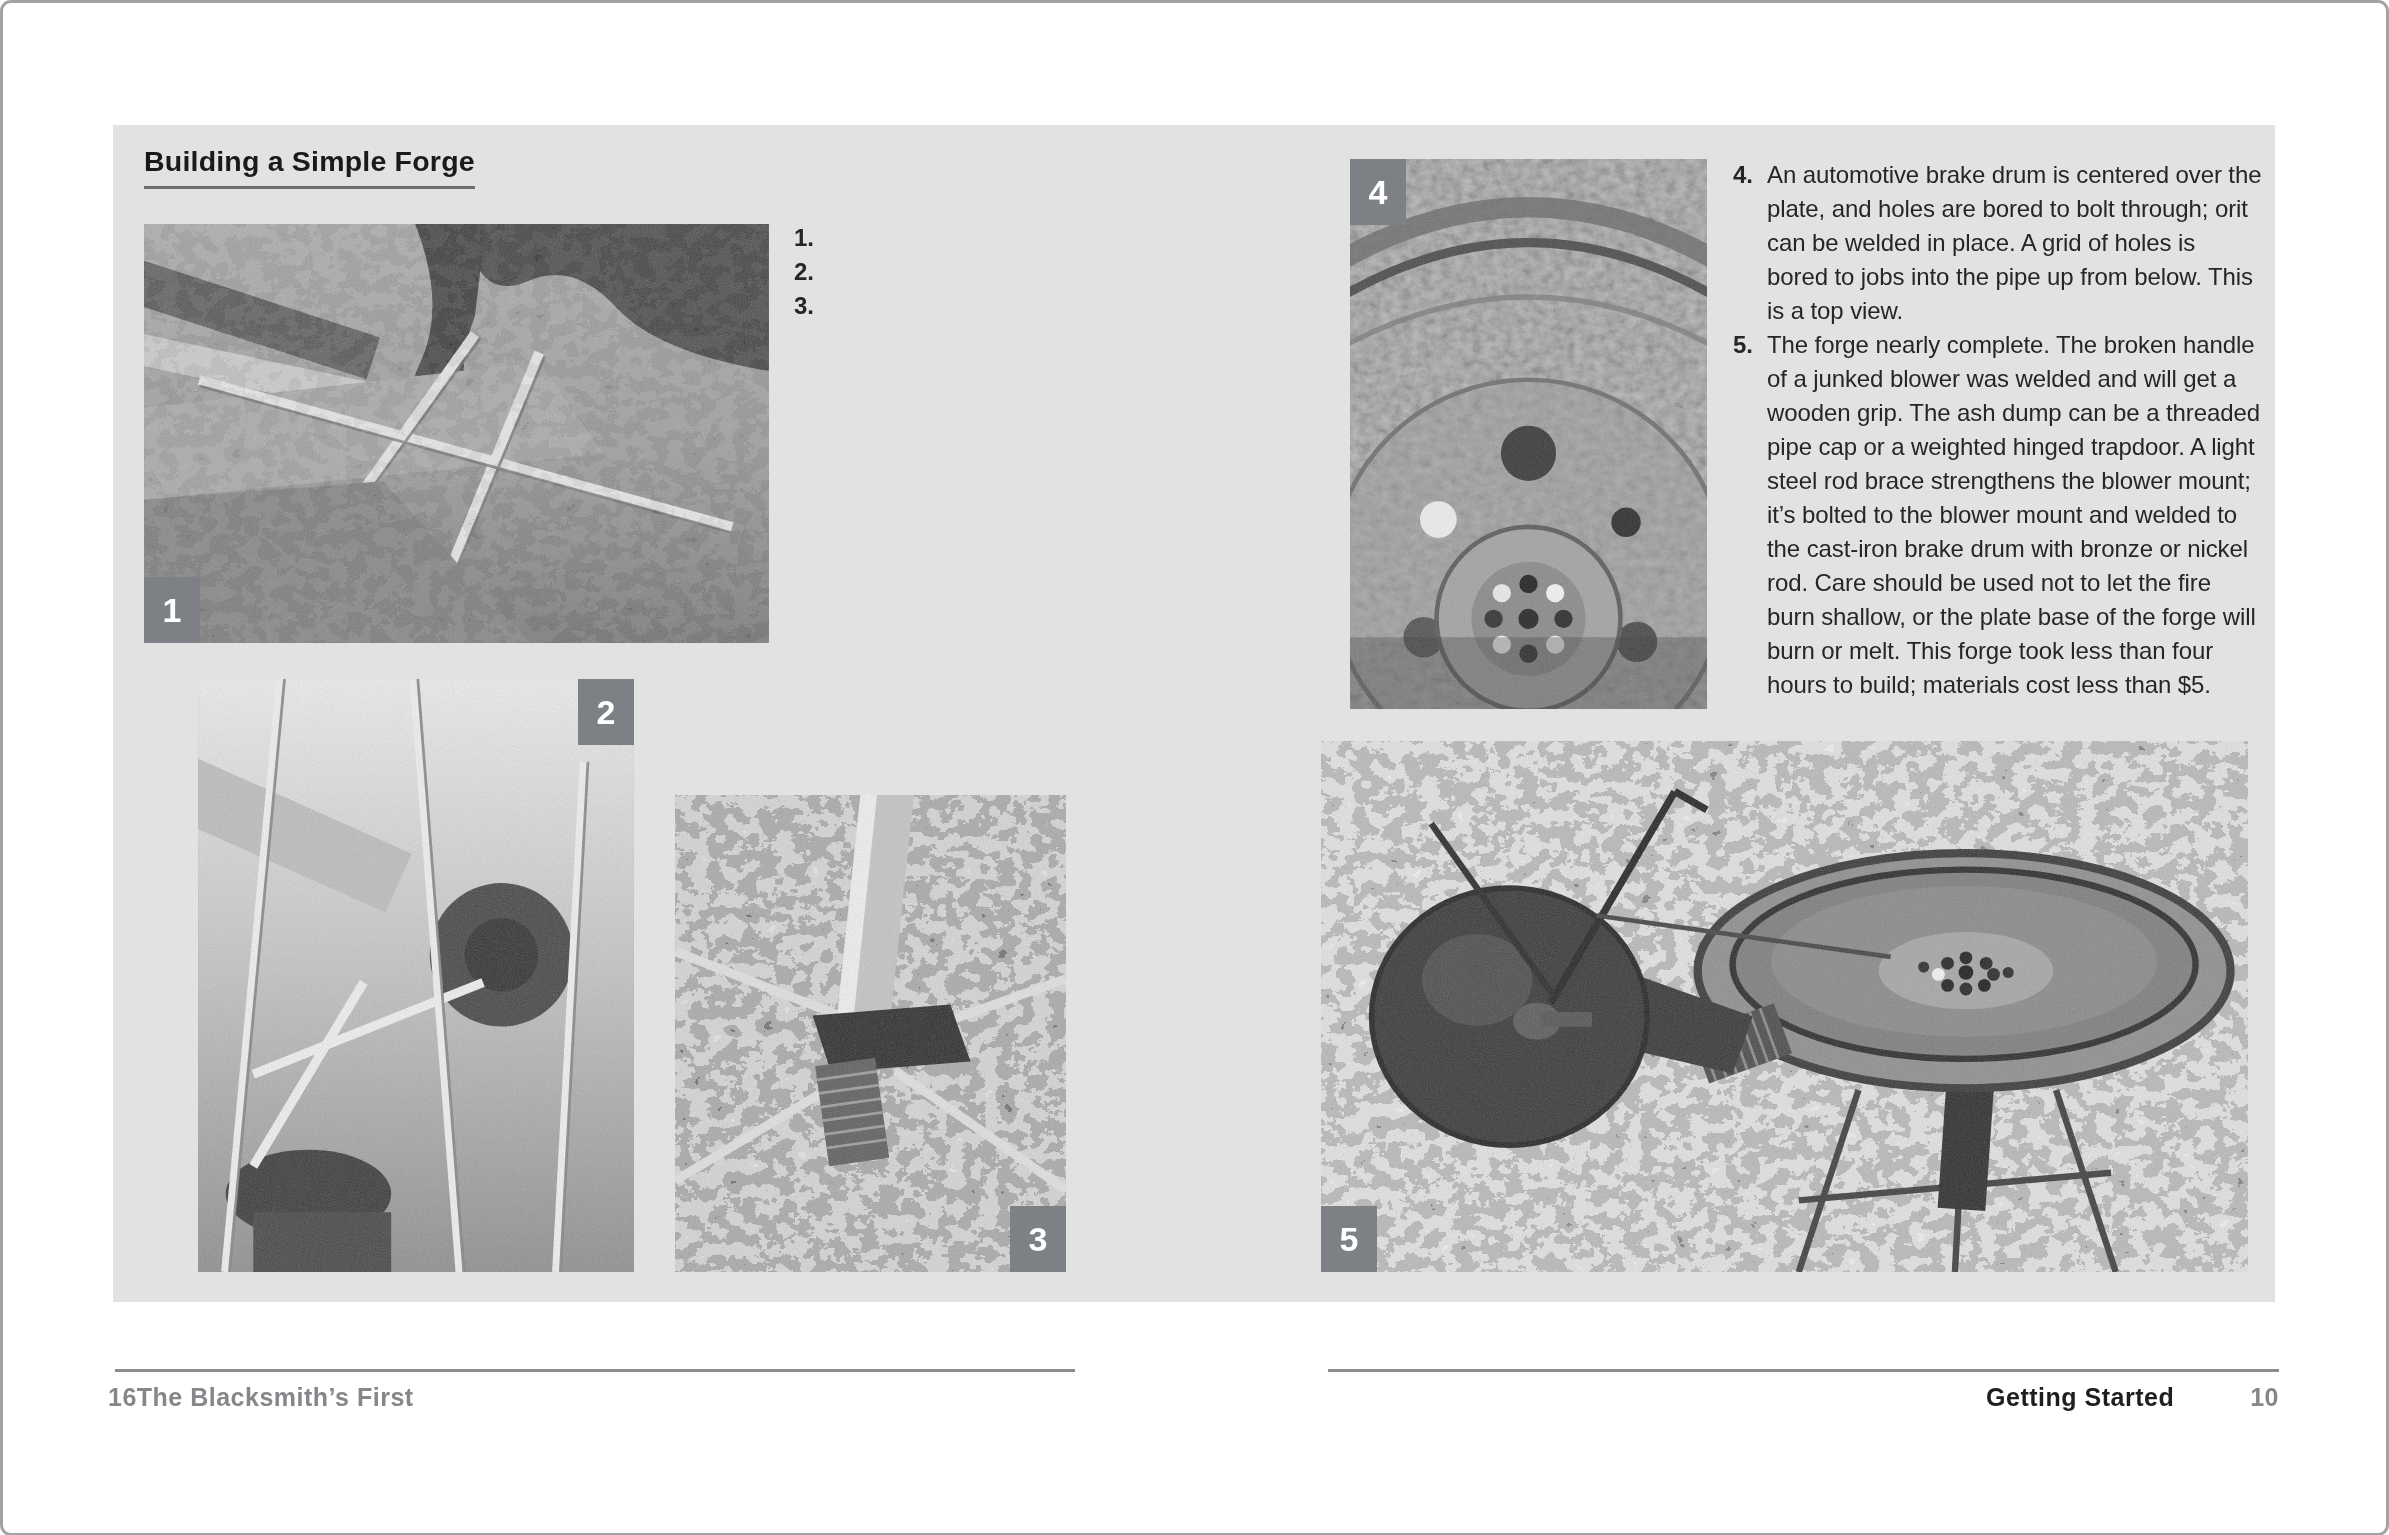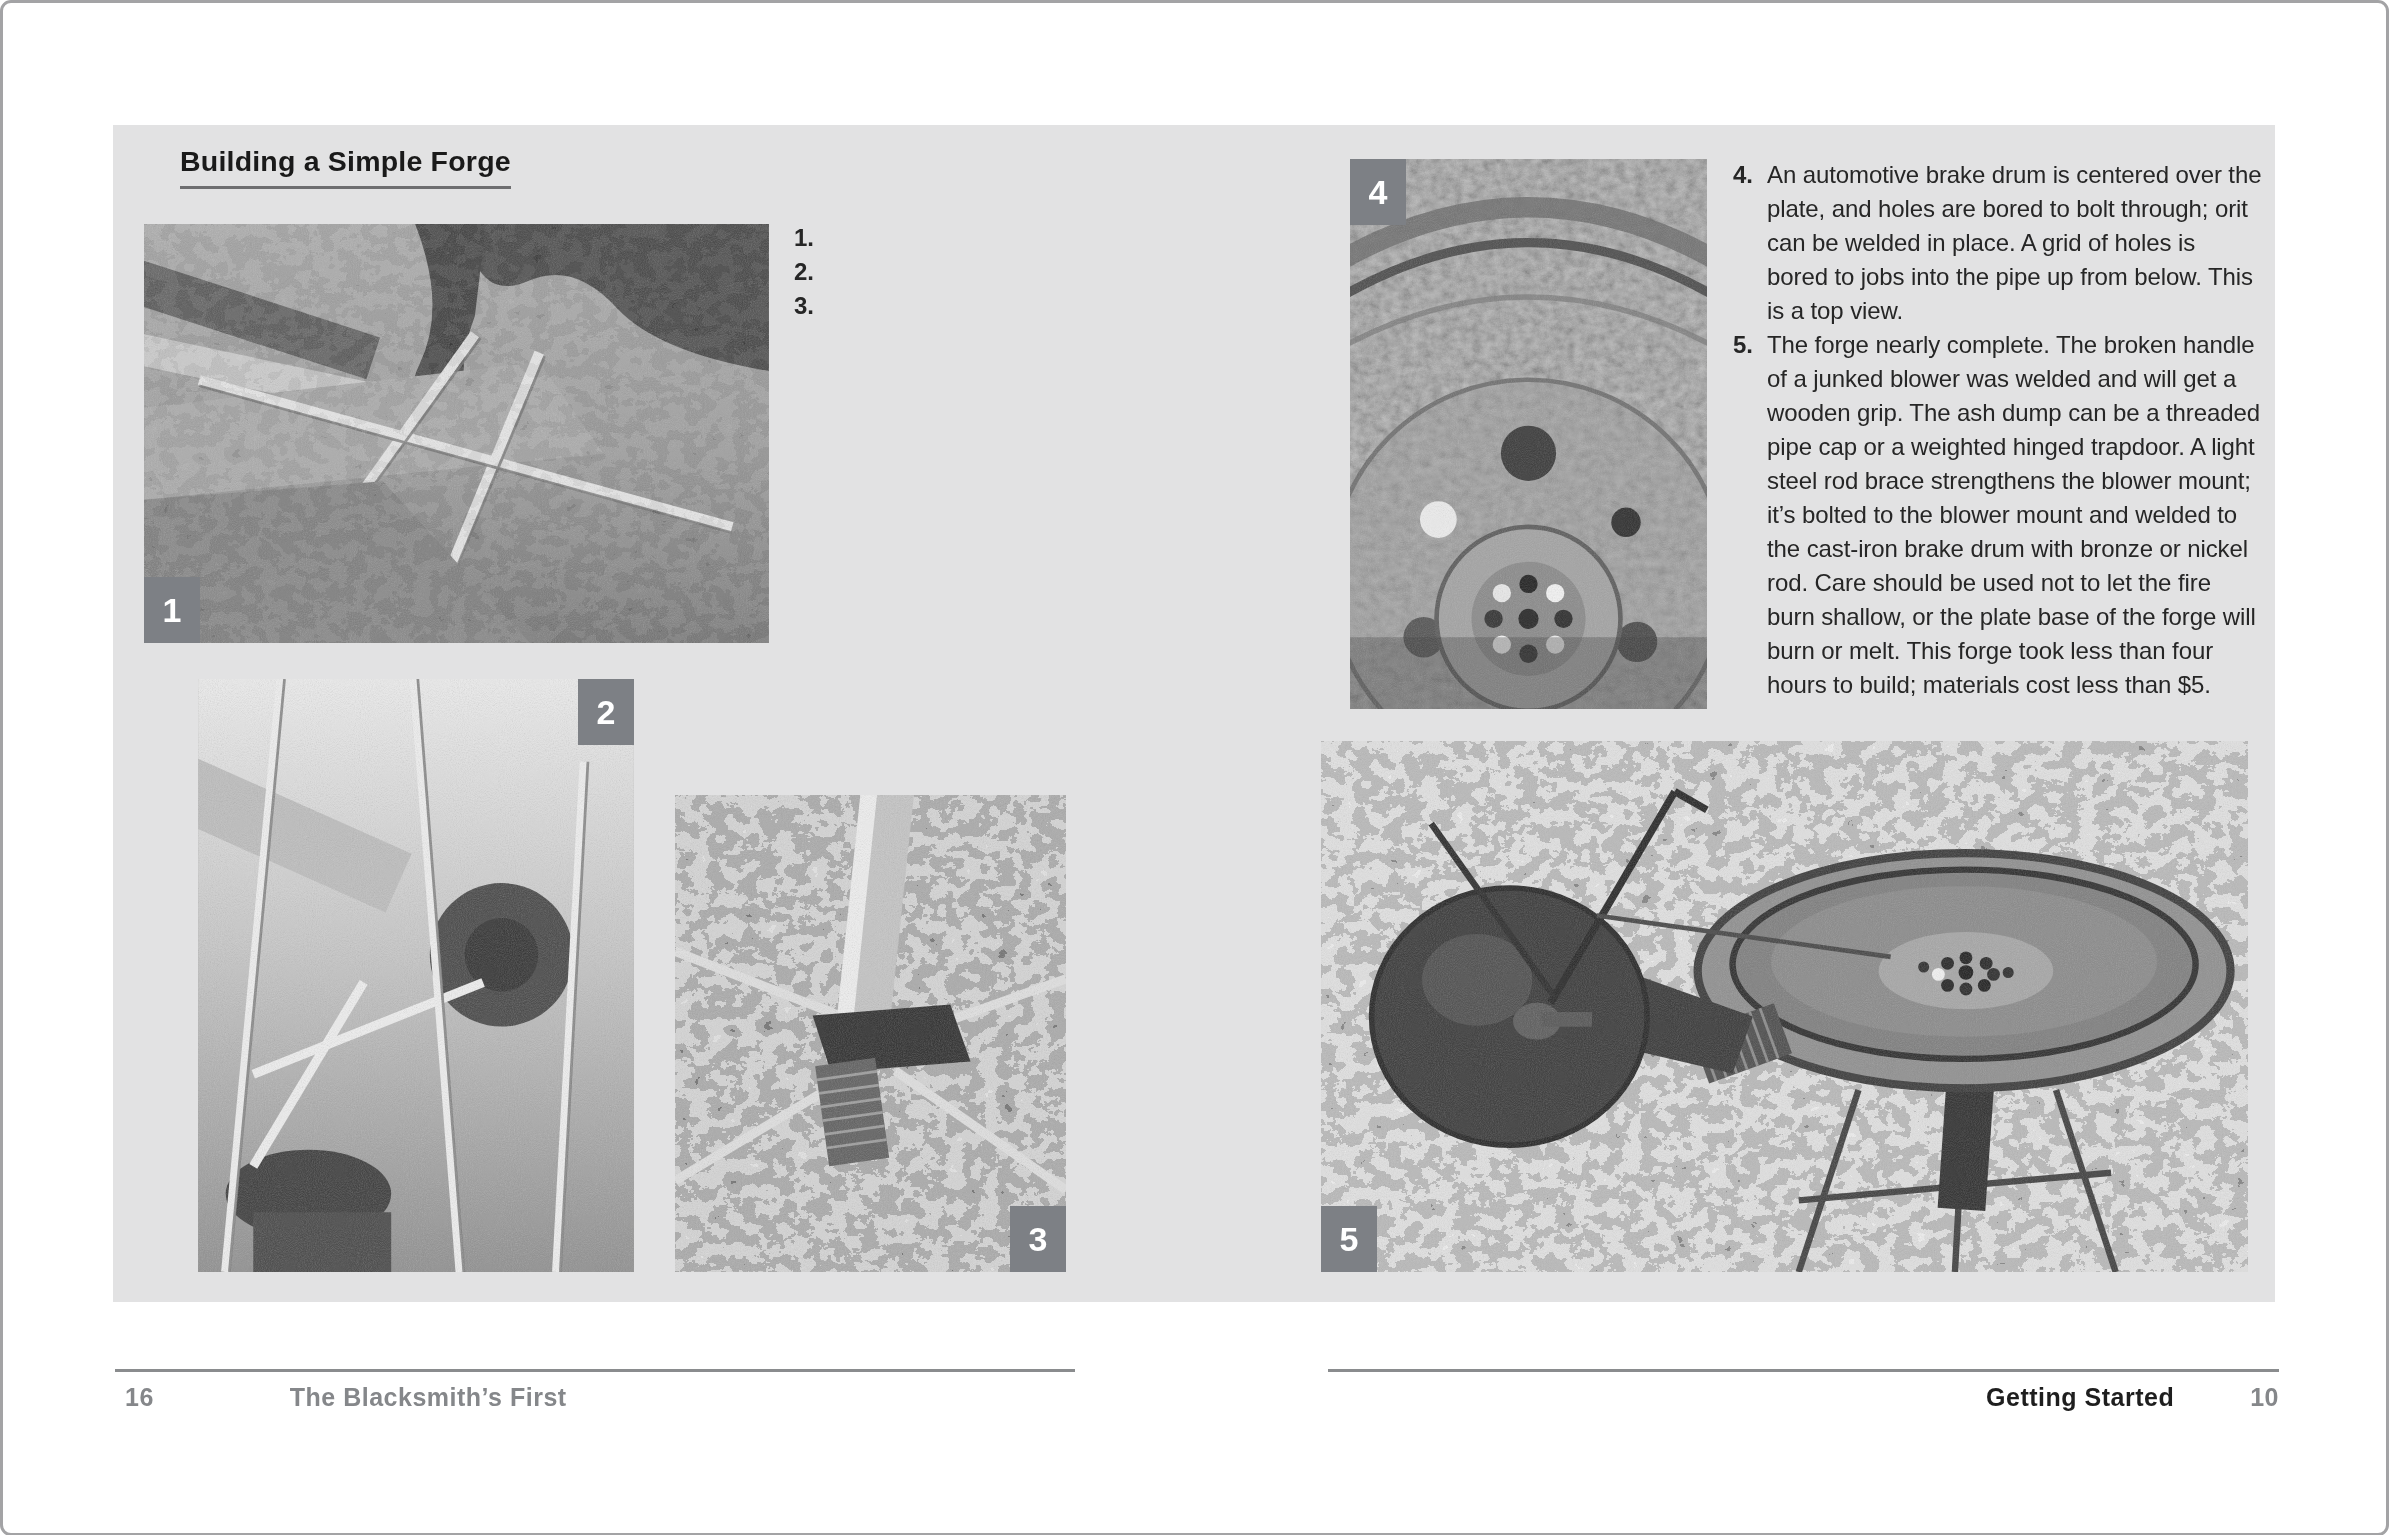--- a/index.html
+++ b/index.html
@@ -19,21 +19,21 @@
 
   .panel{
     position:absolute;left:113px;top:125px;width:2162px;height:1177px;
     background:var(--panel-bg);
   }
   .title{
     position:absolute;left:31px;top:20px;
     font-size:28.5px;font-weight:bold;color:var(--title-text);
     letter-spacing:0.2px;
     border-bottom:3.7px solid var(--title-rule);
-    padding-bottom:8.3px;display:inline-block;margin-left:36px;
+    padding-bottom:8.3px;display:inline-block;
   }
 
   .photo{position:absolute;overflow:hidden;background:#9a9a9a}
   .photo svg{display:block}
   .photo1{left:31px;top:99px;width:625px;height:419px}
   .photo2{left:85px;top:554px;width:436px;height:593px}
   .photo3{left:562px;top:670px;width:391px;height:477px}
   .photo4{left:1237px;top:34px;width:357px;height:550px}
   .photo5{left:1208px;top:616px;width:927px;height:531px}
 
@@ -52,21 +52,21 @@
   .col2{left:1620px;top:33px;width:529px}
   .step{display:flex}
   .step-num{flex:0 0 34px;font-weight:bold}
   .step-text{flex:1}
 
   .rule{position:absolute;height:2.8px;background:var(--footer-rule)}
   .rule-left{left:115px;top:1369px;width:960px}
   .rule-right{left:1328px;top:1369px;width:951px}
 
   .footer-row{position:absolute;top:1383px;display:flex;align-items:baseline;font-size:25px;font-weight:bold;letter-spacing:0.5px}
-  .footer-left{left:125px;gap:136px}
+  .footer-left{left:108px;}
   .footer-right{left:1328px;width:951px;justify-content:flex-end;gap:76px}
   .muted{color:var(--footer-muted)}
   .dark{color:var(--footer-dark)}
 </style>
 </head>
 <body>
 
 <svg width="0" height="0" style="position:absolute" aria-hidden="true">
   <defs>
     <filter id="grain" x="0%" y="0%" width="100%" height="100%">

